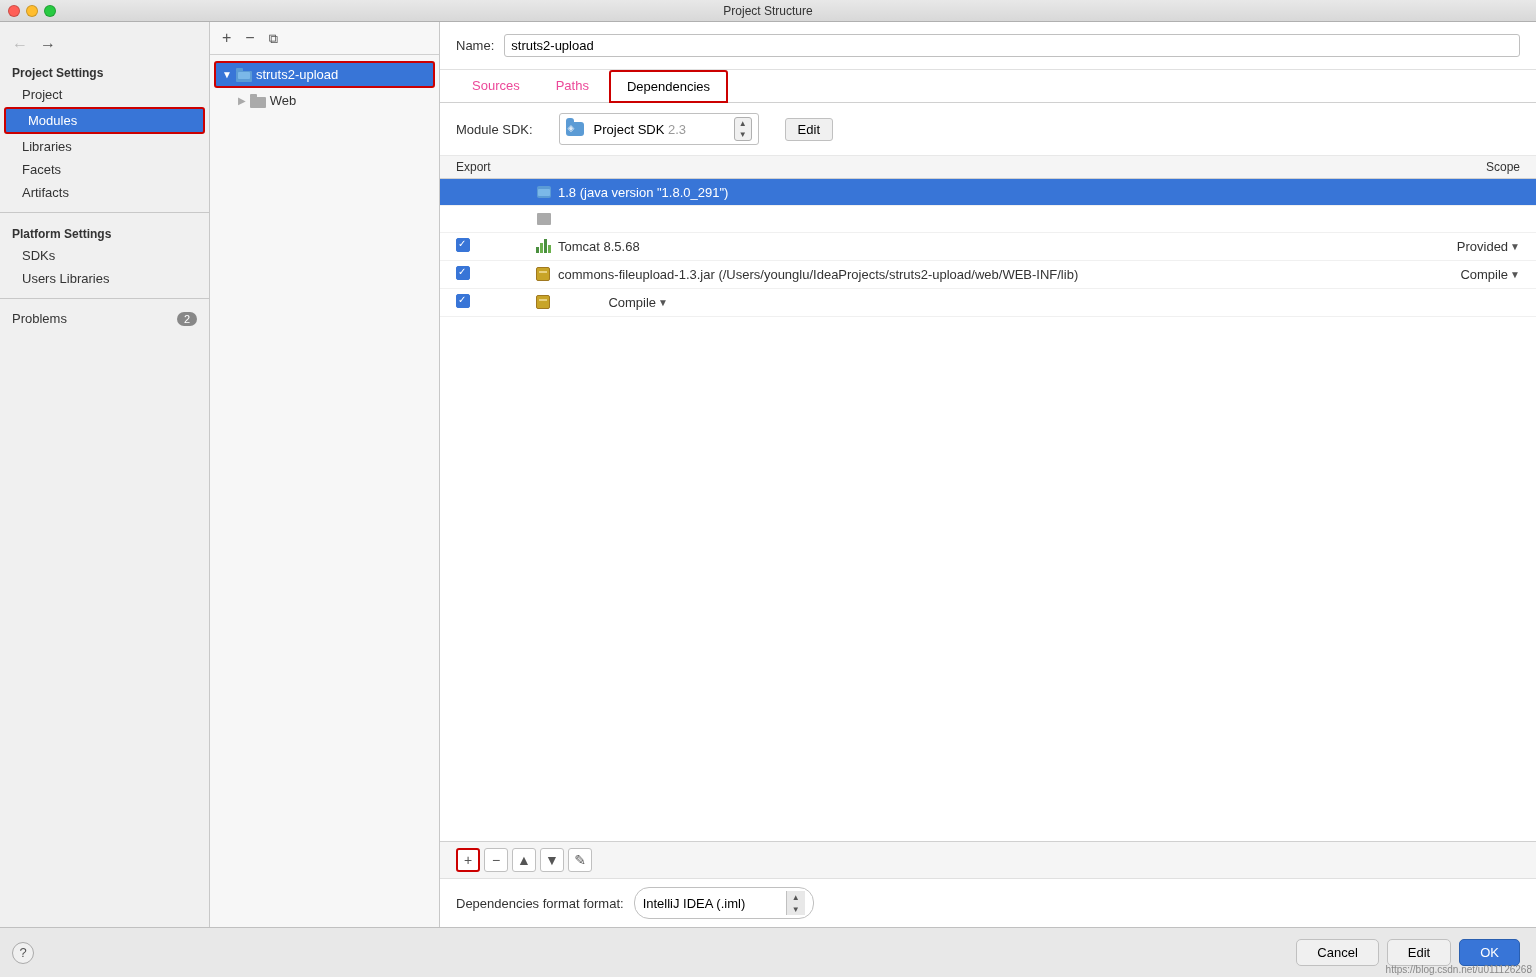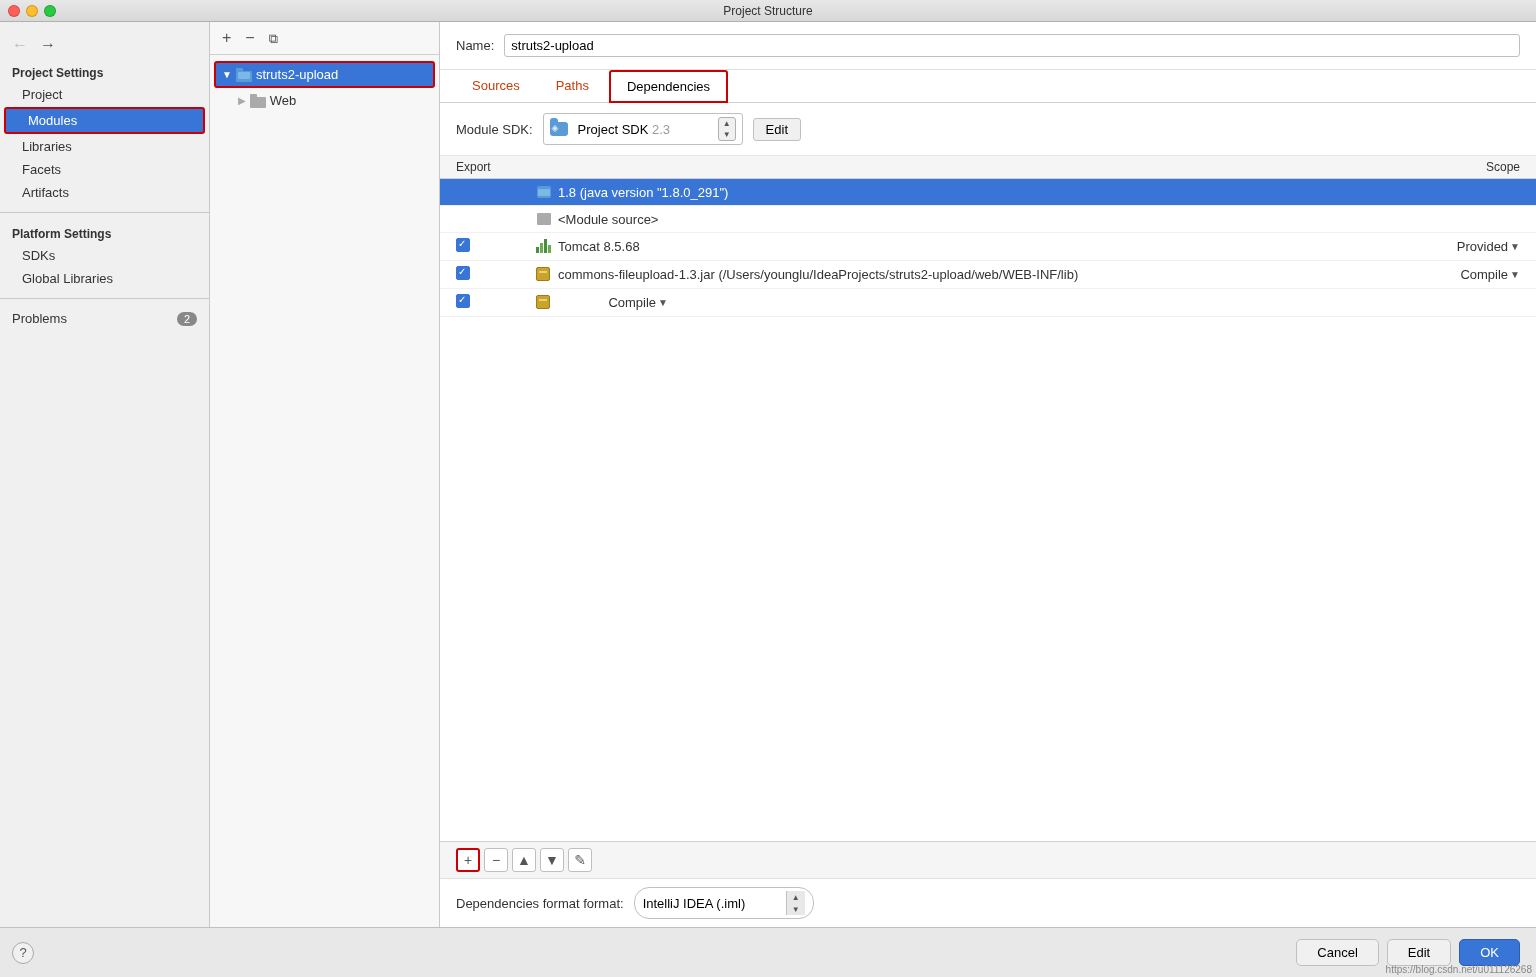--- a/index.html
+++ b/index.html
@@ -218,37 +218,37 @@
     .tabs-row {
       display: flex;
       align-items: center;
       padding: 0 16px;
       border-bottom: 1px solid #d0d0d0;
       gap: 4px;
     }
     .tab {
       padding: 7px 16px;
       font-size: 13px;
-      color: #c2410c;
+      color: #ec4899;
       cursor: pointer;
       border-bottom: 2px solid transparent;
     }
     .tab.active-tab {
       border: 2px solid #cc0000;
       border-radius: 3px 3px 0 0;
       color: #000;
       margin-bottom: -1px;
       background: white;
     }
 
     .sdk-row {
       display: flex;
       align-items: center;
       padding: 10px 16px;
-      gap: 10px;
+      gap: 26px;
       border-bottom: 1px solid #e8e8e8;
     }
     .sdk-label {
       font-size: 13px;
       color: #333;
     }
     .sdk-select {
       display: flex;
       align-items: center;
       border: 1px solid #c0c0c0;
@@ -573,21 +573,21 @@
 
     <div class="sidebar-item">Libraries</div>
     <div class="sidebar-item">Facets</div>
     <div class="sidebar-item">Artifacts</div>
 
     <hr class="divider-line">
 
     <div class="section-title">Platform Settings</div>
 
     <div class="sidebar-item">SDKs</div>
-    <div class="sidebar-item">Global Libraries</div>
+    <div class="sidebar-item">Users Libraries</div>
 
     <hr class="divider-line">
 
     <div class="problems-row">
       <span>Problems</span>
       <span class="problems-badge">2</span>
     </div>
   </div>
 
   <div class="module-tree">
@@ -669,21 +669,20 @@
         <div class="dep-scope selected-row"></div>
       </div>
 
       <div class="dep-row">
         <div class="deps-col-export"></div>
         <div class="dep-icon">
           <svg width="16" height="16" viewBox="0 0 16 16">
             <rect x="1" y="2" width="14" height="12" rx="1" fill="#aaa"></rect>
           </svg>
         </div>
-        <div class="dep-name">&lt;Module source&gt;</div>
         <div class="dep-scope"></div>
       </div>
 
       <div class="dep-row">
         <div class="deps-col-export">
           <span class="checkbox-checked"></span>
         </div>
         <div class="dep-icon">
           <div class="bar-chart-icon">
             <div class="bar"></div>

